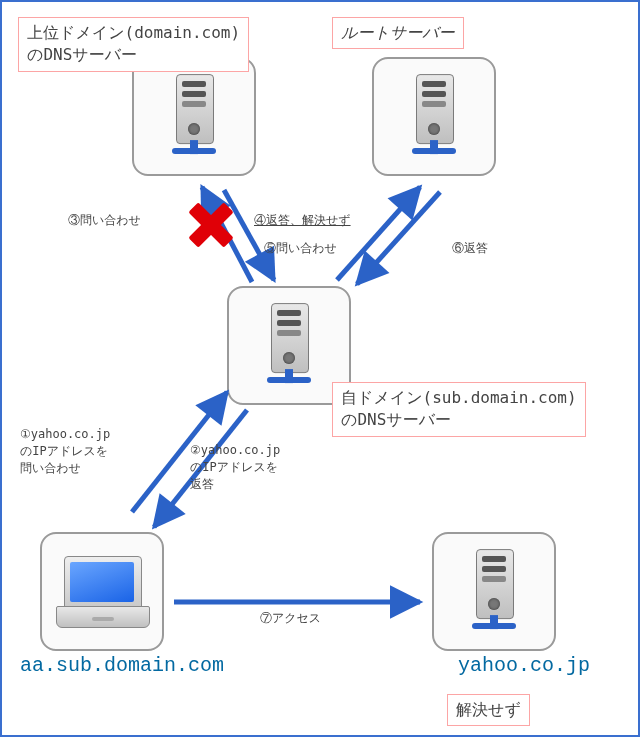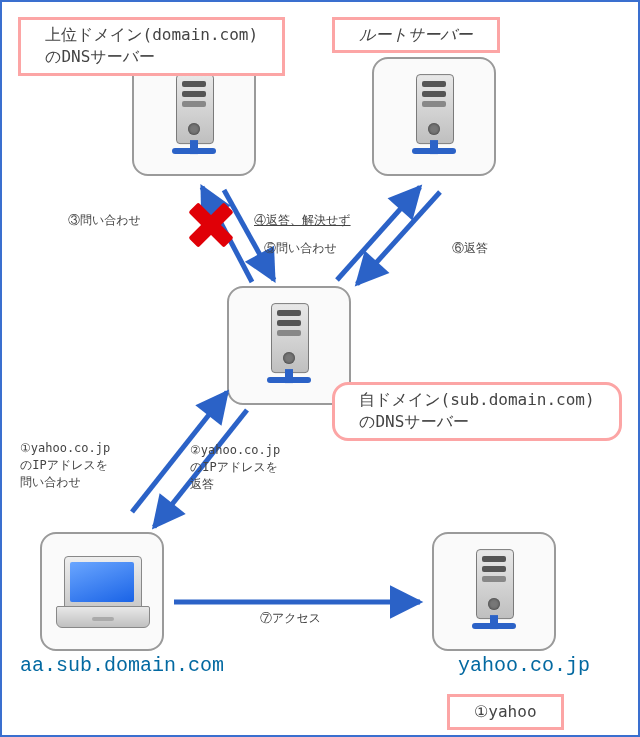--- a/index.html
+++ b/index.html
@@ -7,22 +7,22 @@
     width:640px;height:737px;
     background:#fff;
     font-family:"MS Gothic","Meiryo",monospace;
     position:relative;
     box-sizing:border-box;
     border:2px solid #3a6fcf;
   }
   .label-box{
     position:absolute;
     background:#fff;
-    border:3px solid #fca5a5;
-    padding:4px 24px;
+    border:1px solid #fca5a5;
+    padding:4px 8px;
     font-size:16px;
     line-height:1.4;
     color:#444;
     white-space:pre;
   }
   .text-label{
     position:absolute;
     font-size:12px;
     line-height:1.4;
     color:#444;
@@ -170,25 +170,25 @@
   <line x1="438" y1="190" x2="355" y2="282" stroke="#2b62c7" stroke-width="5" marker-end="url(#ah)"></line>
 
   <line x1="172" y1="600" x2="418" y2="600" stroke="#2b62c7" stroke-width="5" marker-end="url(#ah)"></line>
 </svg>
 
 <div class="red-x" style="left:184px;top:198px;"></div>
 
 <div class="label-box" style="left:16px;top:15px;">上位ドメイン(domain.com)
 のDNSサーバー</div>
 <div class="label-box" style="left:330px;top:15px;font-style:italic;">ルートサーバー</div>
-<div class="label-box" style="left:330px;top:380px;border-radius:16px;">自ドメイン(sub.domain.com)
+<div class="label-box" style="left:330px;top:380px;">自ドメイン(sub.domain.com)
 のDNSサーバー</div>
-<div class="label-box" style="left:445px;top:692px;">①yahoo</div>
+<div class="label-box" style="left:445px;top:692px;">解決せず</div>
 
-<div class="text-label" style="left:18px;top:438px;">①yahoo.co.jp
+<div class="text-label" style="left:18px;top:424px;">①yahoo.co.jp
 のIPアドレスを
 問い合わせ</div>
 <div class="text-label" style="left:188px;top:440px;">②yahoo.co.jp
 のIPアドレスを
 返答</div>
 <div class="text-label" style="left:66px;top:210px;">③問い合わせ</div>
 <div class="text-label" style="left:252px;top:210px;text-decoration:underline;">④返答、解決せず</div>
 <div class="text-label" style="left:262px;top:238px;">⑤問い合わせ</div>
 <div class="text-label" style="left:450px;top:238px;">⑥返答</div>
 <div class="text-label" style="left:258px;top:608px;">⑦アクセス</div>

